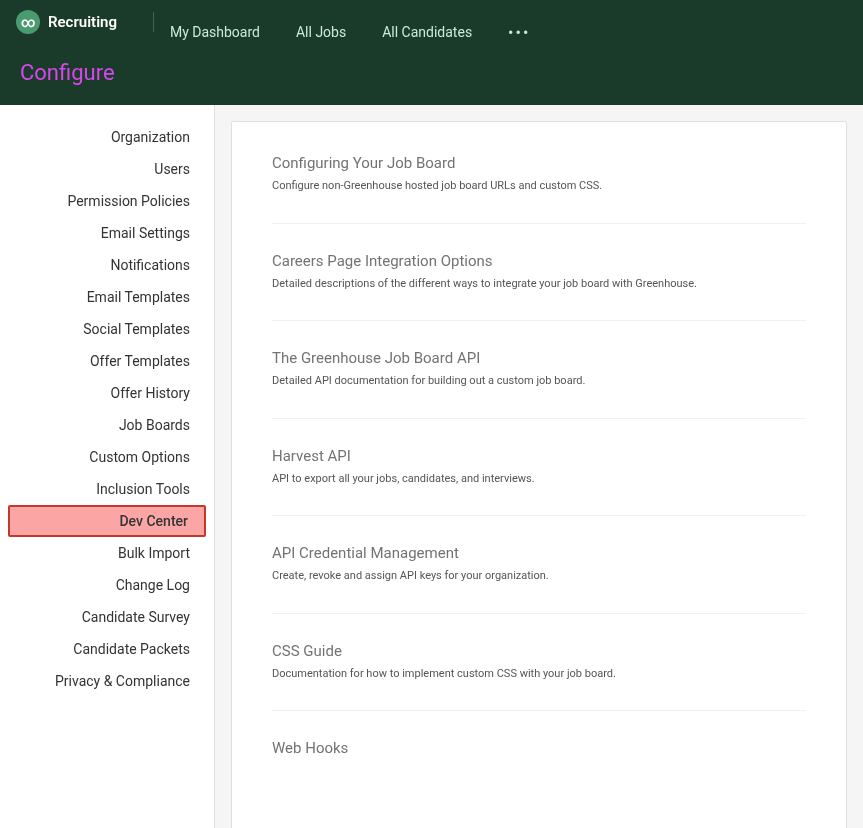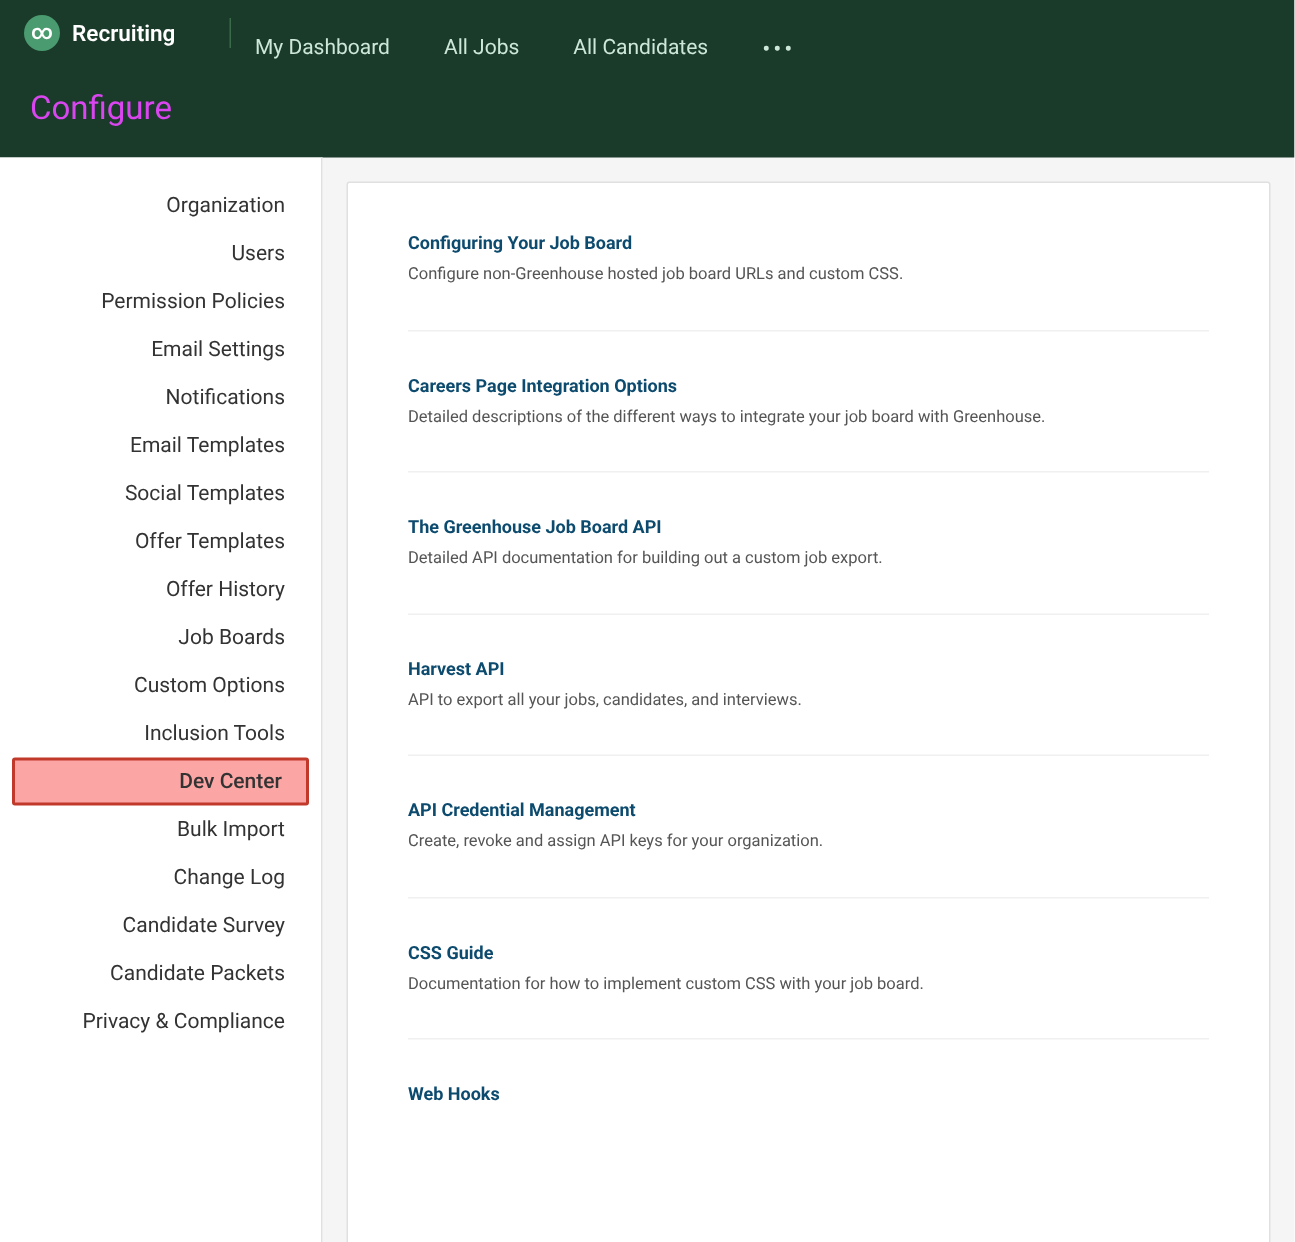--- a/index.html
+++ b/index.html
@@ -113,23 +113,23 @@
     .content-section {
       margin-bottom: 28px;
       padding-bottom: 28px;
       border-bottom: 1px solid #f0f0f0;
     }
     .content-section:last-child {
       border-bottom: none;
     }
 
     .section-link {
-      color: #0c4a6e;
-      font-size: 12px;
-      font-weight: 700;
+      color: #737373;
+      font-size: 15px;
+      font-weight: 400;
       text-decoration: none;
       display: inline-block;
       margin-bottom: 6px;
     }
     .section-desc {
       color: #555;
       font-size: 11px;
       line-height: 1.5;
     }
   </style>
@@ -184,21 +184,21 @@
       <p class="section-desc">Configure non-Greenhouse hosted job board URLs and custom CSS.</p>
     </div>
 
     <div class="content-section">
       <a class="section-link">Careers Page Integration Options</a>
       <p class="section-desc">Detailed descriptions of the different ways to integrate your job board with Greenhouse.</p>
     </div>
 
     <div class="content-section">
       <a class="section-link">The Greenhouse Job Board API</a>
-      <p class="section-desc">Detailed API documentation for building out a custom job export.</p>
+      <p class="section-desc">Detailed API documentation for building out a custom job board.</p>
     </div>
 
     <div class="content-section">
       <a class="section-link">Harvest API</a>
       <p class="section-desc">API to export all your jobs, candidates, and interviews.</p>
     </div>
 
     <div class="content-section">
       <a class="section-link">API Credential Management</a>
       <p class="section-desc">Create, revoke and assign API keys for your organization.</p>

